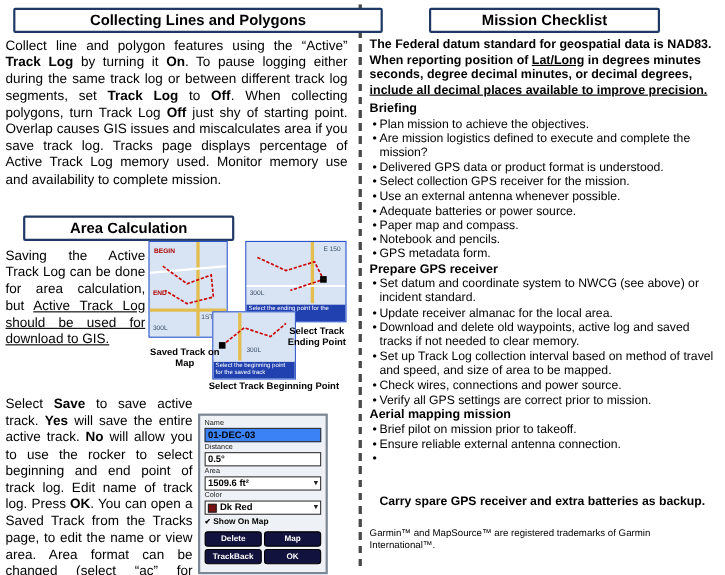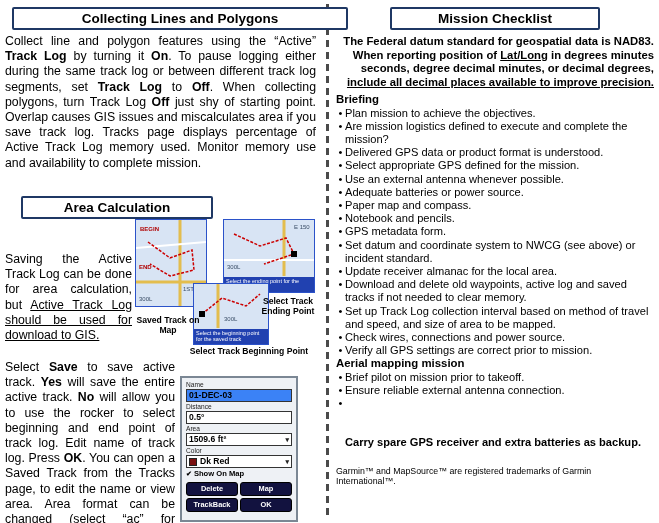--- a/index.html
+++ b/index.html
@@ -29,21 +29,21 @@
     text-align: center;
     font-weight: bold;
     font-size: 13.5px;
     padding: 2px 0;
   }
   .hdr-left1 { left: 12px; top: 7px; width: 336px; }
   .hdr-left2 { left: 21px; top: 196px; width: 192px; }
 
   .para { font-size: 12.3px; line-height: 15.2px; text-align: justify; }
   .para1 { left: 5px; top: 34px; width: 311px; }
-  .para2 { left: 5px; top: 225px; width: 127px; margin-top: 27px; }
+  .para2 { left: 5px; top: 225px; width: 127px; }
   .para3 { left: 5px; top: 360px; width: 170px; }
 
   
   .figures { left: 135px; top: 219px; width: 186px; height: 139px; }
   .map {
     position: absolute;
     border: 1px solid #2b52c9;
     background: #d8e4f4;
     overflow: hidden;
   }
@@ -92,21 +92,21 @@
     background: #12123f; color: #fff;
     font-size: 7.4px; font-weight: bold;
     text-align: center; line-height: 12px;
     border-radius: 3px; border: 1px solid #000;
     display: block;
   }
 
   
   .right-col { left: 336px; top: 7px; width: 318px; }
   .hdr-right { width: 210px; margin: 0 auto 5px; }
-  .intro { font-size: 11.3px; line-height: 13.5px; text-align: right; margin-bottom: 4px; }
+  .intro { font-size: 11.3px; line-height: 13.5px; text-align: left; margin-bottom: 4px; }
   .check-title { font-size: 11.4px; font-weight: bold; line-height: 13.6px; }
   .check-item { display: flex; font-size: 11.1px; line-height: 13.2px; }
   .check-item .bullet { flex: none; width: 9px; text-align: center; }
   .check-item .ctext { flex: 1 1 auto; }
   .footnote { font-size: 8.8px; line-height: 10.6px; margin-top: 16px; width: 300px; }
 </style>
 </head>
 <body>
 
 <div class="divider"></div>
@@ -224,21 +224,21 @@
           <div class="check-item">
             <span class="bullet">•</span>
             <span class="ctext">Delivered GPS data or product format is understood.</span>
           </div>
         </div>
     </div>
     <div class="check-section">
       <div>
           <div class="check-item">
             <span class="bullet">•</span>
-            <span class="ctext">Select appropriate GPS defined for the mission.</span>
+            <span class="ctext">Select collection GPS receiver for the mission.</span>
           </div>
           <div class="check-item">
             <span class="bullet">•</span>
             <span class="ctext">Use an external antenna whenever possible.</span>
           </div>
           <div class="check-item">
             <span class="bullet">•</span>
             <span class="ctext">Adequate batteries or power source.</span>
           </div>
           <div class="check-item">
@@ -249,20 +249,21 @@
             <span class="bullet">•</span>
             <span class="ctext">Notebook and pencils.</span>
           </div>
           <div class="check-item">
             <span class="bullet">•</span>
             <span class="ctext">GPS metadata form.</span>
           </div>
         </div>
     </div>
     <div class="check-section">
+      <div class="check-title">Prepare GPS receiver</div>
       <div>
           <div class="check-item">
             <span class="bullet">•</span>
             <span class="ctext">Set datum and coordinate system to NWCG (see above) or incident standard.</span>
           </div>
           <div class="check-item">
             <span class="bullet">•</span>
             <span class="ctext">Update receiver almanac for the local area.</span>
           </div>
           <div class="check-item">

